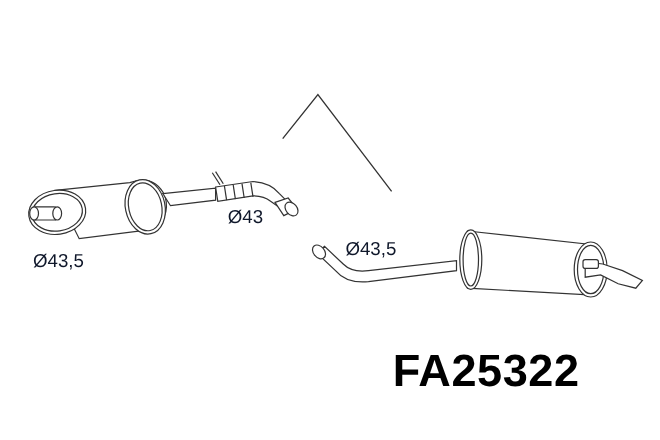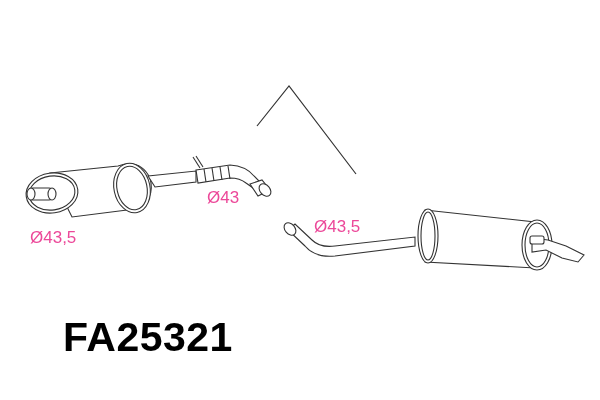--- a/index.html
+++ b/index.html
@@ -1,21 +1,21 @@
 <!DOCTYPE html>
 <html><head>
 <meta charset="utf-8">
 <style>
   html, body { margin: 0; padding: 0; background: #ffffff; }
   .canvas { position: relative; width: 600px; height: 400px; background: #ffffff; overflow: hidden; }
   .part-number { position: absolute; font-family: "Liberation Sans", sans-serif; font-weight: bold; color: #000; letter-spacing: 0.5px; }
   #main-number { left: 206px; top: 21px; font-size: 40px; line-height: 48px; }
   #part-left { left: 63px; top: 313px; font-size: 41px; line-height: 48px; }
   #part-right { left: 357px; top: 313px; font-size: 41px; line-height: 48px; }
-  .dim { position: absolute; font-family: "Liberation Sans", sans-serif; font-size: 17px; color: #ec4899; line-height: 20px; }
+  .dim { position: absolute; font-family: "Liberation Sans", sans-serif; font-size: 17px; color: #0f172a; line-height: 20px; }
   #dim-left-inlet { left: 30px; top: 228px; }
   #dim-left-outlet { left: 207px; top: 188px; }
   #dim-right-inlet { left: 314px; top: 217px; }
   svg.art { position: absolute; left: 0; top: 0; }
 </style>
 </head>
 <body>
 
 <div class="canvas">
 
@@ -68,14 +68,14 @@
       <path d="M532,238 L548,240 L566,246 L584,255 L578,262 L562,258 L546,250 L532,252 Z"></path>
       <rect x="530" y="236" width="14" height="8" rx="2"></rect>
     </g>
   </svg>
 
 
   <div class="dim" id="dim-left-inlet">Ø43,5</div>
   <div class="dim" id="dim-left-outlet">Ø43</div>
   <div class="dim" id="dim-right-inlet">Ø43,5</div>
 
-  <div class="part-number" id="part-left">FA25321</div>
+  <div class="part-number" id="part-right">FA25322</div>
 </div>
 
 </body></html>

